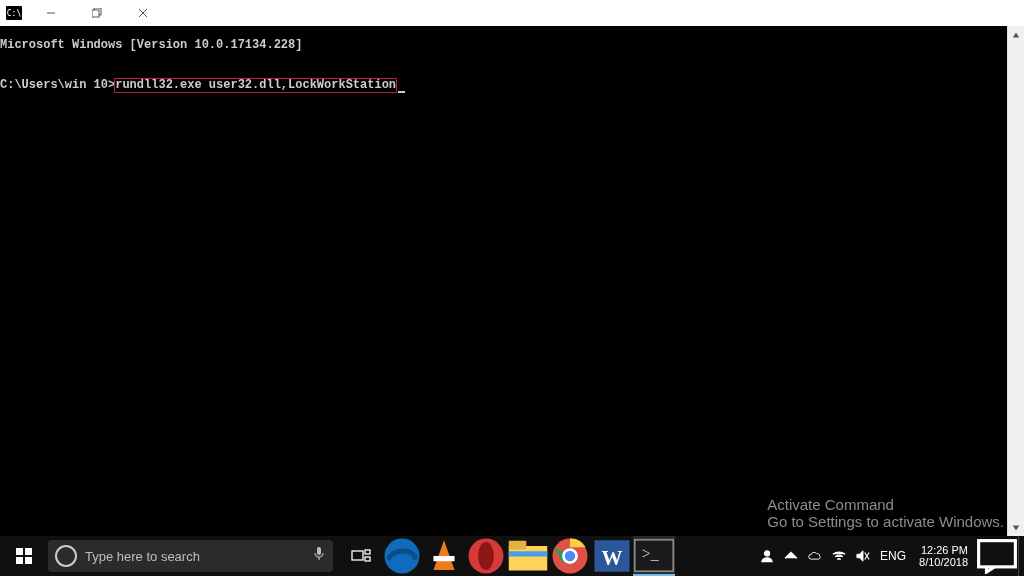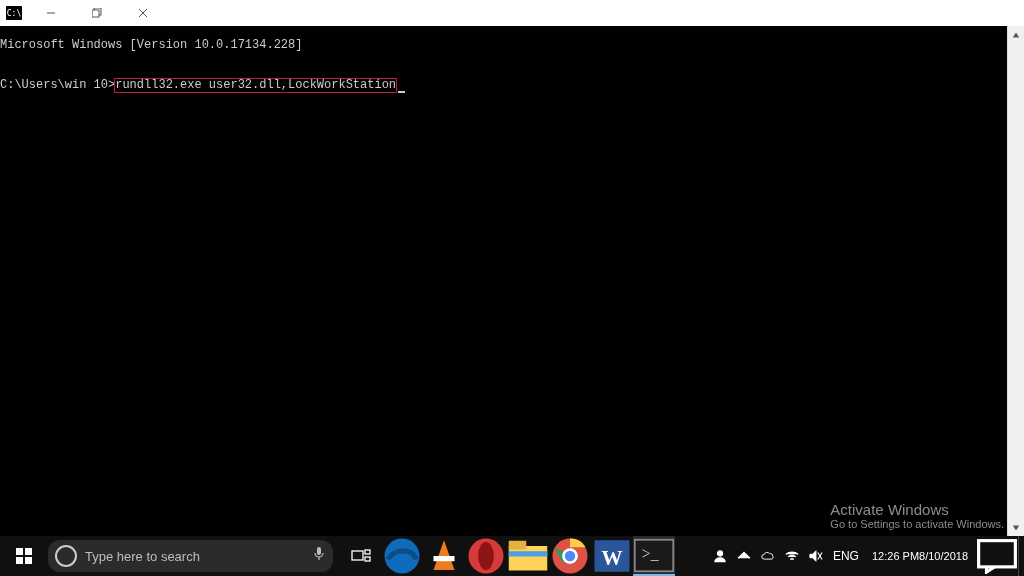--- a/index.html
+++ b/index.html
@@ -4,46 +4,46 @@
 <style>
   * { margin: 0; padding: 0; box-sizing: border-box; }
   html, body { width: 1024px; height: 576px; overflow: hidden; font-family: "Segoe UI", Tahoma, sans-serif; background: #000; }
   .cmd-window { position: absolute; left: 0; top: 0; width: 1024px; height: 536px; background: #000; }
   .titlebar { height: 26px; background: #fff; display: flex; align-items: center; padding-left: 6px; font-size: 12px; color: #000; }
   .titlebar .icon-box { width: 16px; height: 14px; background: #000; color: #fff; font-size: 8px; font-family: Consolas, monospace; display: flex; align-items: center; justify-content: center; margin-right: 6px; border-radius: 1px; }
   .titlebar .title-text { flex: 1; }
   .titlebar .win-btn { width: 46px; height: 26px; display: flex; align-items: center; justify-content: center; font-size: 12px; color: #555; }
   .titlebar .win-btn.close { font-size: 15px; }
   .win-btn svg { width: 10px; height: 10px; stroke: #555; fill: none; stroke-width: 1; }
-  .console-area { position: relative; padding: 0; font-family: Consolas, "Courier New", monospace; font-size: 12px; line-height: 13px; color: #ccc; white-space: pre; height: calc(100% - 26px); }
+  .console-area { position: relative; padding: 0; font-family: Consolas, "Courier New", monospace; font-size: 12px; line-height: 13px; color: #ccc; white-space: pre; height: calc(100% - 26px); font-weight: bold; }
   .scrollbar-v { position: absolute; right: 0; top: 26px; width: 17px; height: calc(100% - 26px); background: #f0f0f0; border-left: 1px solid #ddd; }
   .scrollbar-v .thumb-up, .scrollbar-v .thumb-down { height: 17px; display:flex; align-items:center; justify-content:center; }
   .scrollbar-v svg { width:8px; height:8px; fill:#555; }
   .console-line { display: block; }
   .highlight-box { display: inline-block; border: 1px solid #be185d; margin-left: -1px; }
   .cursor { display: inline-block; width: 7px; height: 2px; background: #ccc; vertical-align: bottom; margin-left: 1px; }
   .activate { position: absolute; right: 20px; bottom: 46px; color: #898989; }
   .activate .t1 { font-size: 15px; font-weight: 400; color:#8c8c8c; }
-  .activate .t2 { font-size: 11px; color:#8c8c8c; }
+  .activate .t2 { font-size: 15px; color:#8c8c8c; }
   
   .taskbar { position: absolute; left: 0; bottom: 0; width: 1024px; height: 40px; background: #101010; display: flex; align-items: center; }
   .start-btn { width: 48px; height: 40px; display: flex; align-items: center; justify-content: center; }
   .start-btn svg { width: 16px; height: 16px; fill: #fff; }
-  .searchbox { height: 32px; flex: 0 0 285px; background: #2b2b2b; display: flex; align-items: center; border-radius: 12px; margin-right: 8px; }
+  .searchbox { height: 32px; flex: 0 0 285px; background: #2b2b2b; display: flex; align-items: center; border-radius: 4px; margin-right: 8px; }
   .searchbox .circ { width: 22px; height: 22px; border: 2px solid #ccc; border-radius: 50%; margin: 0 8px 0 7px; }
   .searchbox .ph { color: #bdbdbd; font-size: 13px; flex: 1; }
   .searchbox .mic { color: #bdbdbd; margin-right: 8px; }
   .tb-icon { width: 40px; height: 40px; display: flex; align-items: center; justify-content: center; }
   .tb-icon svg { width: 20px; height: 20px; }
   .tb-app { width: 42px; height: 40px; display: flex; align-items: center; justify-content: center; position: relative; }
   .tb-app.active { background: #2a2a2a; border-bottom: 2px solid #76b9ed; }
   .tray { margin-left: auto; display: flex; align-items: center; height: 40px; }
   .tray-icon { padding: 0 5px; color: #fff; font-size: 12px; display: flex; align-items: center; height: 40px; }
   .tray-icon svg { width: 14px; height: 14px; fill: #fff; stroke: #fff; }
-  .clock { display: flex; flex-direction: row; align-items: flex-end; justify-content: center; color: #fff; font-size: 11px; line-height: 12px; padding: 0 8px; }
+  .clock { display: flex; flex-direction: column; align-items: flex-end; justify-content: center; color: #fff; font-size: 11px; line-height: 12px; padding: 0 8px; }
   .show-desktop { width: 6px; height: 40px; border-left: 1px solid #444; }
   .notif { width: 42px; height: 40px; display:flex; align-items:center; justify-content:center; }
 </style>
 </head>
 <body>
 
 <div class="cmd-window">
   <div class="titlebar">
     <div class="icon-box">
         <span>C:\</span>
@@ -83,21 +83,21 @@
       <div class="thumb-down">
           <svg viewBox="0 0 10 10">
             <polygon points="1,2 9,2 5,8"></polygon>
           </svg>
         </div>
     </div>
   </div>
 </div>
 
 <div class="activate">
-  <div class="t1">Activate Windows</div>
+  <div class="t1">Activate Command</div>
   <div class="t2">Go to Settings to activate Windows.</div>
 </div>
 
 <div class="taskbar">
   <div class="start-btn">
     <svg viewBox="0 0 16 16">
         <rect x="0" y="0" width="7" height="7"></rect>
         <rect x="9" y="0" width="7" height="7"></rect>
         <rect x="0" y="9" width="7" height="7"></rect>
         <rect x="9" y="9" width="7" height="7"></rect>

